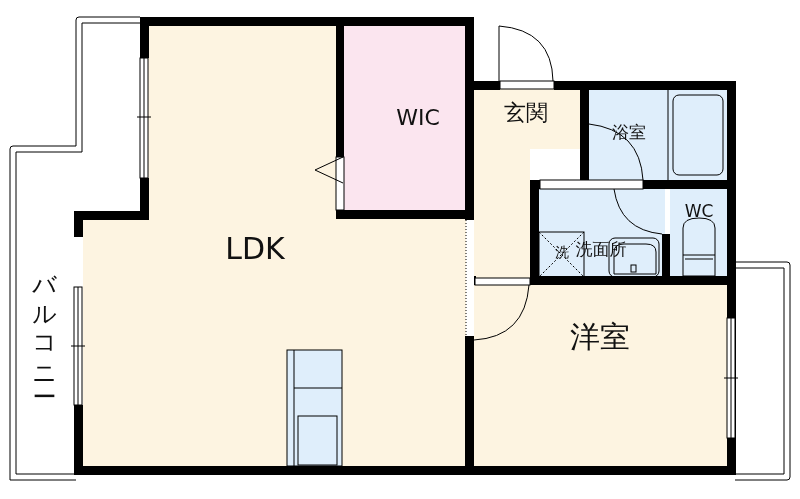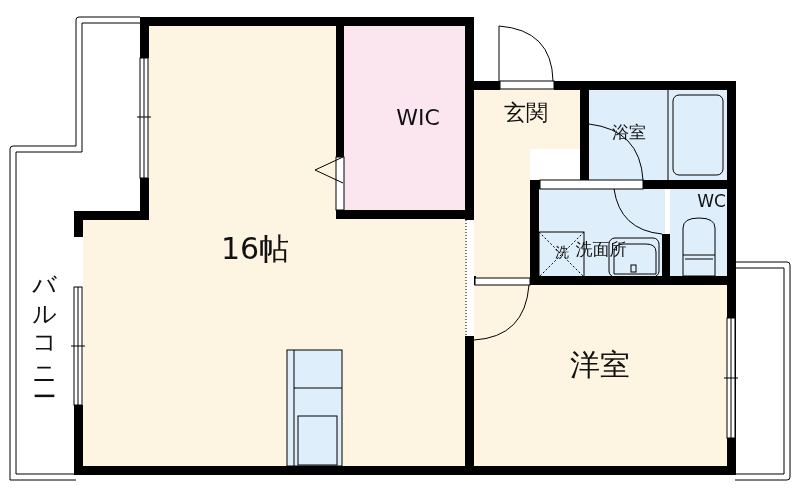--- a/index.html
+++ b/index.html
@@ -138,24 +138,24 @@
     <g>
       <rect x="287" y="350" width="55" height="116" fill="#dfeefb"></rect>
       <line x1="294" y1="350" x2="294" y2="466"></line>
       <line x1="294" y1="388" x2="342" y2="388"></line>
       <rect x="298" y="416" width="39" height="49"></rect>
     </g>
   </g>
 </svg>
 
 <div class="lbl lbl-lg" style="left:190px; top:232px; width:130px;">
-  <div>16帖</div>
+  <div>LDK</div>
 </div>
 <div class="lbl lbl-md" style="left:373px; top:105px; width:90px;">WIC</div>
 <div class="lbl lbl-md" style="left:490px; top:100px; width:72px;">玄関</div>
 <div class="lbl lbl-sm" style="left:598px; top:123px; width:62px;">浴室</div>
 <div class="lbl lbl-sm" style="left:556px; top:199px; width:90px;margin-top:41px;">洗面所</div>
 <div class="lbl lbl-xs" style="left:548px; top:244px; width:28px;">洗</div>
-<div class="lbl lbl-sm" style="left:672px; top:192px; width:54px;text-align:right;">WC</div>
-<div class="lbl lbl-lg" style="left:540px; top:348px; width:120px;">
+<div class="lbl lbl-sm" style="left:672px; top:202px; width:54px;">WC</div>
+<div class="lbl lbl-lg" style="left:540px; top:320px; width:120px;">
   <div>洋室</div>
 </div>
 <div class="lbl vert" style="left:30px; top:258px;">バルコニー</div>
 
 </body></html>

